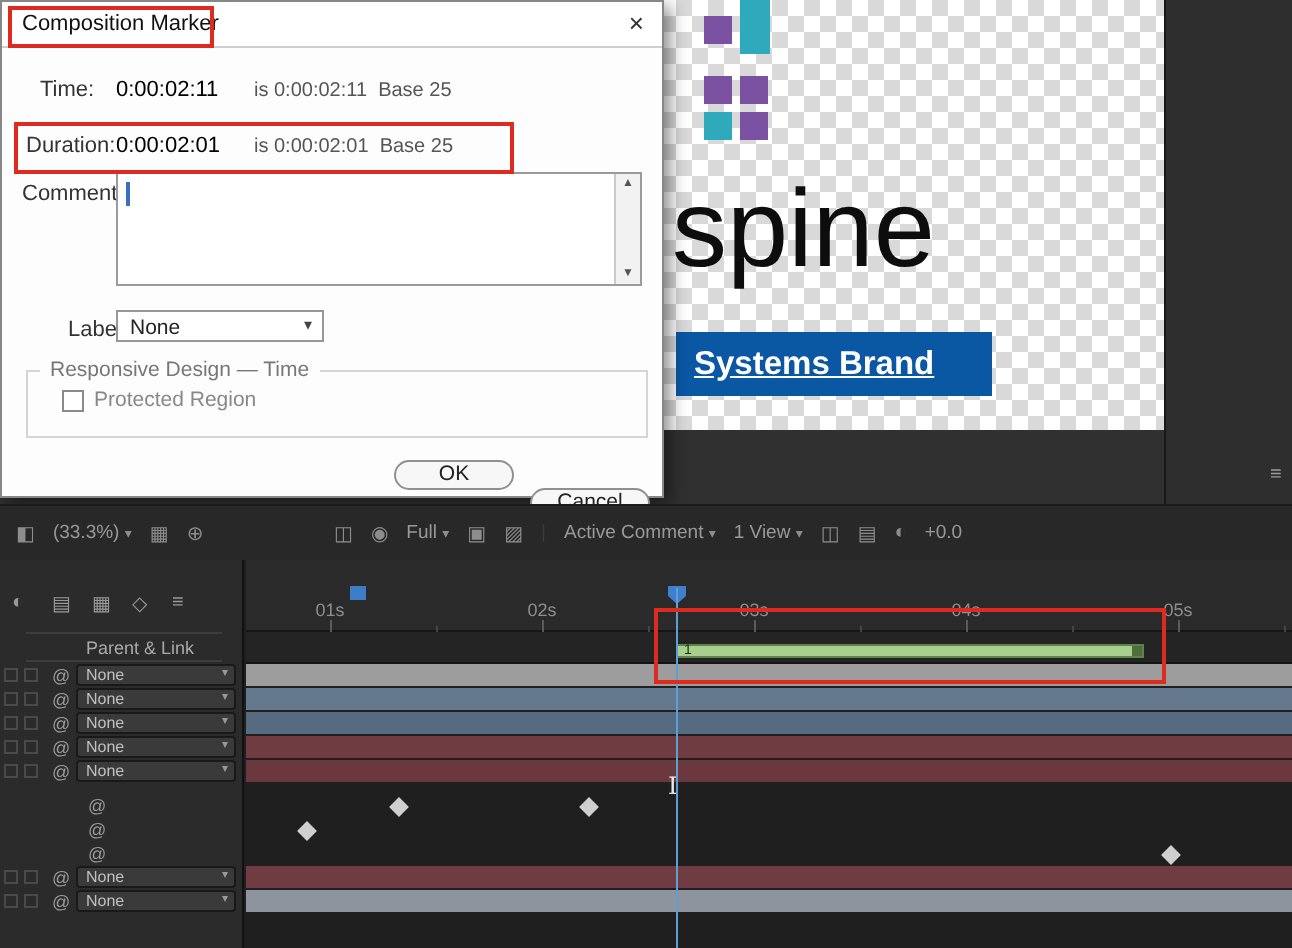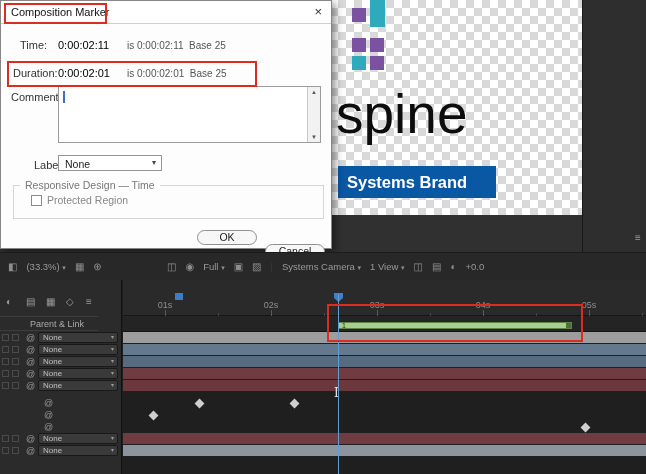--- a/index.html
+++ b/index.html
@@ -15,21 +15,21 @@
       linear-gradient(45deg,#d9d9d9 25%,transparent 25%,transparent 75%,#d9d9d9 75%);
     background-size:16px 16px;background-position:0 0,8px 8px;}
   .right-strip{left:582px;top:0;width:64px;height:252px;background:#2e2e2e;border-left:1px solid #191919;}
   .panel-menu{left:52px;top:232px;color:#9a9a9a;font-size:10px;}
   .logo-block{left:20px;top:0;width:44px;height:76px;}
   .sq{position:absolute;}
   .sq.purple{background:#7a52a1;}
   .sq.teal{background:#2fa9bc;}
   .logo-word{left:6px;top:82px;font-size:55px;font-weight:500;color:#0d0d0d;letter-spacing:0px;}
   .banner{left:8px;top:166px;width:158px;height:32px;background:#0a57a4;color:#fff;
-          font-size:16.5px;font-weight:700;line-height:32px;padding-left:9px;box-sizing:border-box;}
+          font-size:16.5px;font-weight:700;line-height:32px;padding-left:9px;box-sizing:border-box;text-decoration:underline;}
 
   
   .dialog{left:0;top:0;width:332px;height:249px;background:#fdfdfd;border:1px solid #878787;
           box-sizing:border-box;box-shadow:3px 3px 8px rgba(0,0,0,.45);color:#222;}
   .dlg-titlebar{position:absolute;left:0;top:0;width:100%;height:22px;border-bottom:1px solid #cfcfcf;background:#fff;}
   .dlg-title{position:absolute;left:10px;top:5px;font-size:11px;font-weight:400;color:#111;}
   .dlg-close{position:absolute;right:9px;top:3px;font-size:13px;color:#333;cursor:pointer;}
   .fld-label{position:absolute;font-size:11px;color:#333;}
   .fld-value{position:absolute;font-size:11px;color:#000;}
   .fld-info{position:absolute;font-size:10px;color:#555;white-space:pre;}
@@ -57,21 +57,21 @@
            color:#999;font-size:9.5px;white-space:nowrap;}
   .toolbar .ic{font-size:10px;color:#8d8d8d;}
   .toolbar .tc{color:#7cb4e8;font-size:10px;margin-top:44px;}
   .toolbar .sep{color:#3c3c3c;}
   .toolbar .car{font-size:7px;color:#8d8d8d;}
 
   
   .timeline{left:0;top:280px;width:646px;height:194px;background:#1f1f1f;}
   .tl-left{position:absolute;left:0;top:0;width:122px;height:194px;background:#2b2b2b;border-right:1px solid #111;box-sizing:border-box;}
   .tlh-ic{position:absolute;top:16px;font-size:10px;color:#999;}
-  .plink{position:absolute;left:0;top:36px;width:98px;height:15px;line-height:15px;border-top:1px solid #3d3d3d;
+  .plink{position:absolute;left:13px;top:36px;width:98px;height:15px;line-height:15px;border-top:1px solid #3d3d3d;
          border-bottom:1px solid #3d3d3d;color:#aaa;font-size:9px;padding-left:30px;box-sizing:border-box;}
   .lr{position:absolute;left:0;width:122px;height:12px;}
   .tg{position:absolute;top:2px;width:7px;height:7px;border:1px solid #4a4a4a;box-sizing:border-box;}
   .pw{position:absolute;left:26px;top:1px;font-size:9px;color:#9a9a9a;line-height:10px;}
   .pw2{left:44px;}
   .dd{position:absolute;left:38px;top:0;width:80px;height:11px;background:#3a3a3a;border:1px solid #191919;
       border-radius:2px;box-sizing:border-box;}
   .dd-label{position:absolute;left:4px;top:0;font-size:8px;line-height:9px;color:#c0c0c0;}
   .dd-caret{position:absolute;right:3px;top:0;font-size:6px;line-height:9px;color:#999;}
   .tl-right{position:absolute;left:123px;top:0;width:523px;height:194px;}
@@ -163,21 +163,21 @@
     <span><span>(33.3%)</span> <span class="car">▾</span></span>
     <span class="ic">▦</span>
     <span class="ic">⊕</span>
     <span class="tc">0:00:02:12</span>
     <span class="ic">◫</span>
     <span class="ic">◉</span>
     <span><span>Full</span> <span class="car">▾</span></span>
     <span class="ic">▣</span>
     <span class="ic">▨</span>
     <span class="sep">|</span>
-    <span><span>Systems Camera</span> <span class="car">▾</span></span>
+    <span><span>Active Comment</span> <span class="car">▾</span></span>
     <span><span>1 View</span> <span class="car">▾</span></span>
     <span class="ic">◫</span>
     <span class="ic">▤</span>
     <span class="ic">◐</span>
     <span>+0.0</span>
   </div>
 
   <div class="abs timeline">
 
     <div class="tl-left">

